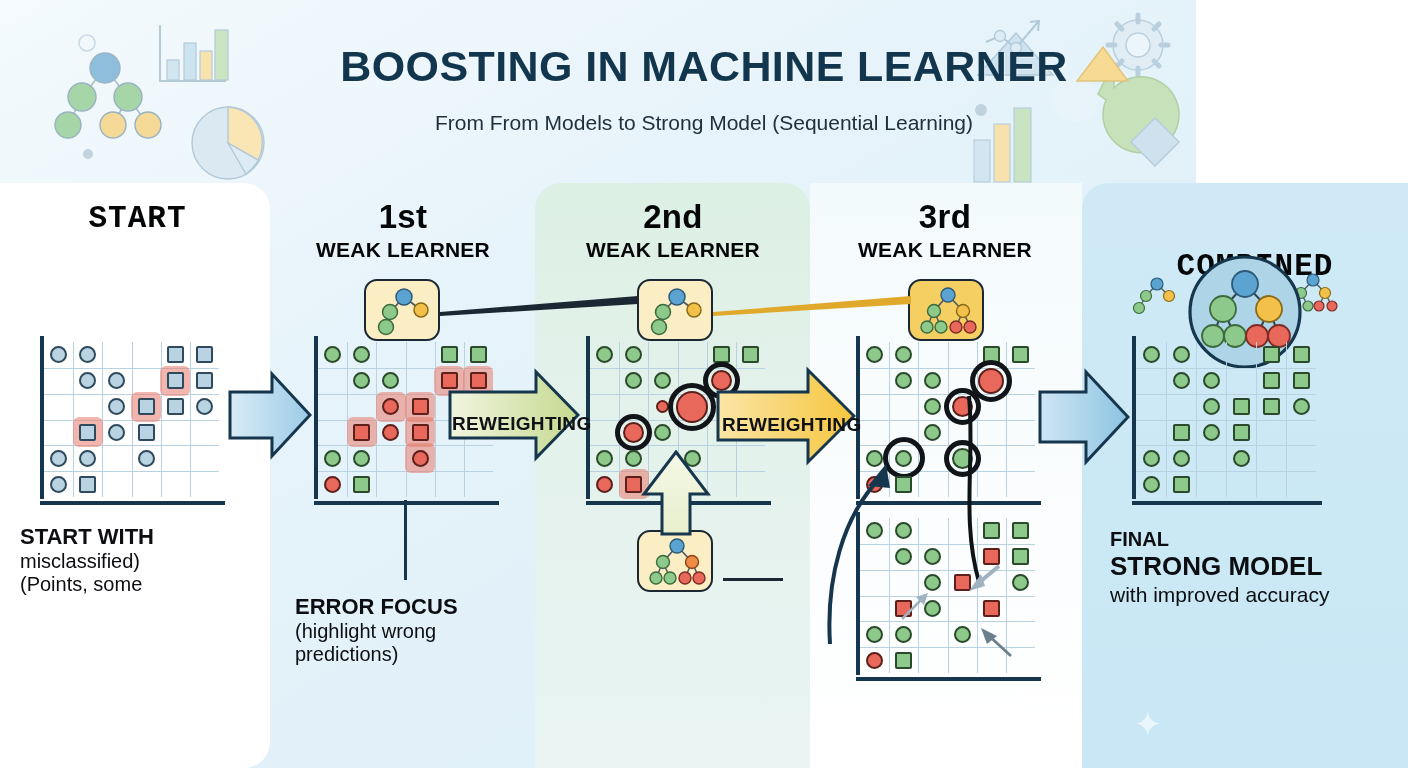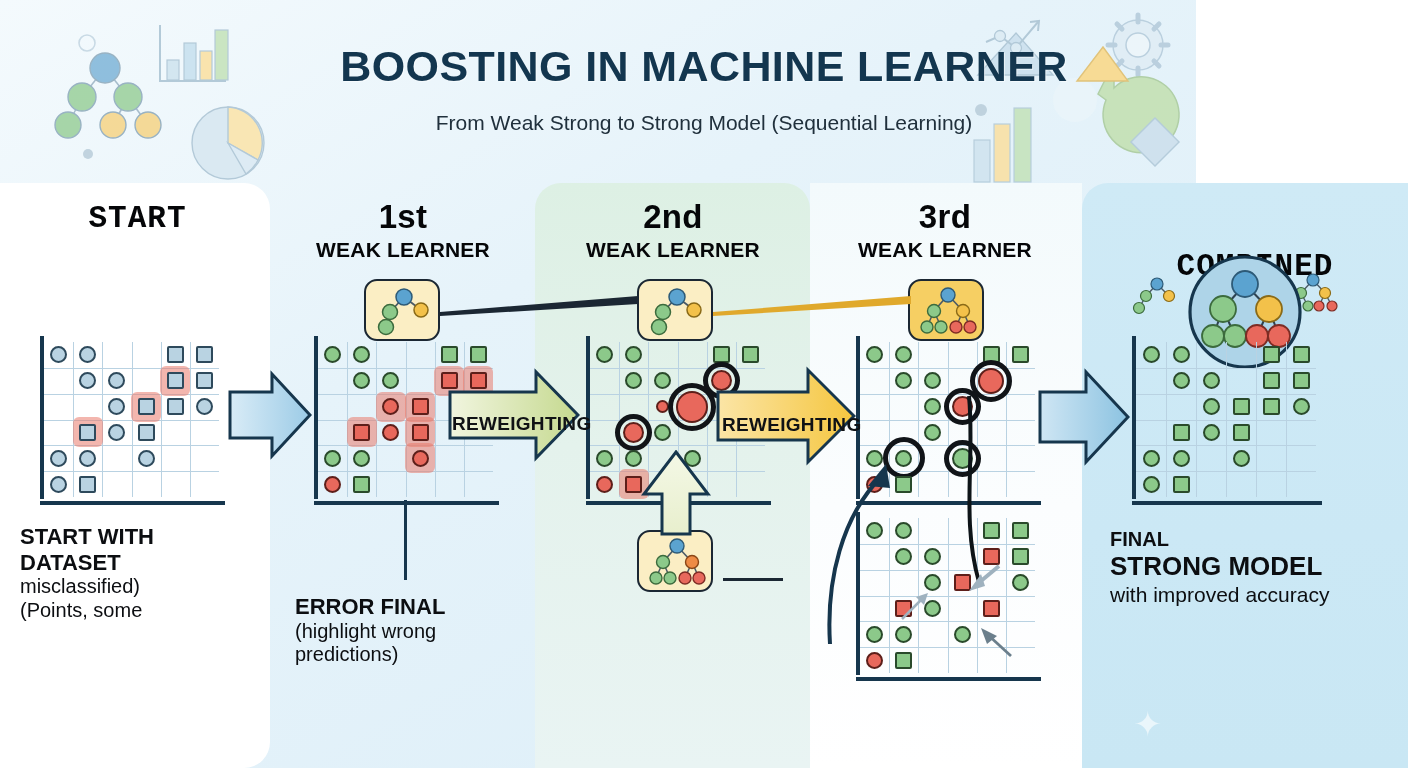--- a/index.html
+++ b/index.html
@@ -166,21 +166,21 @@
       <rect x="36" y="140" width="16" height="42" fill="#cfe3ef"></rect>
       <rect x="56" y="124" width="16" height="58" fill="#fbe0a0"></rect>
       <rect x="76" y="108" width="17" height="74" fill="#c4e2b9"></rect>
     </g>
     <rect x="200" y="125" width="34" height="34" transform="rotate(45 217 142)" fill="#ccdfec" stroke="#adc6d6" stroke-width="1.4"></rect>
     <circle cx="43" cy="110" r="6" fill="#b9cdda"></circle>
   </svg>
 
   <div id="header">
     <div id="title">BOOSTING IN MACHINE LEARNER</div>
-    <div id="subtitle">From Weak Strong to Strong Model (Sequential Learning)</div>
+    <div id="subtitle">From From Models to Strong Model (Sequential Learning)</div>
   </div>
 
   <div class="step-title step-big" style="left:35px;top:203px;width:205px;">START</div>
 
   <div class="step-title" style="left:303px;top:200px;width:200px;">
     <div class="step-num">1st</div>
     <div class="step-sub">WEAK LEARNER</div>
   </div>
 
   <div class="step-title" style="left:573px;top:200px;width:200px;">
@@ -610,27 +610,26 @@
   </svg>
   <svg class="abs" style="left:965px;top:618px;" width="52" height="44" viewBox="0 0 52 44">
     <path d="M46 38 L22 16" stroke="#6b7f8c" stroke-width="2.8" fill="none"></path>
     <polygon points="16,10 22,26 32,18" fill="#6b7f8c"></polygon>
   </svg>
 
   <div class="abs" style="left:404px;top:500px;width:3px;height:80px;background:#16364d;"></div>
 
   <div class="caption" style="left:20px;top:524px;width:230px;">
     <div class="cap-bold">START WITH</div>
-    <div class="cap-bold">DATASET</div>
     <div class="cap-reg">misclassified)</div>
     <div class="cap-reg">(Points, some</div>
   </div>
 
   <div class="caption" style="left:295px;top:594px;width:225px;">
-    <div class="cap-bold">ERROR FINAL</div>
+    <div class="cap-bold">ERROR FOCUS</div>
     <div class="cap-reg">(highlight wrong</div>
     <div class="cap-reg">predictions)</div>
   </div>
 
 
   <div class="caption" style="left:1110px;top:528px;width:290px;">
     <div class="cap-bold" style="font-size:20px;">FINAL</div>
     <div class="cap-bold" style="font-size:26px;">STRONG MODEL</div>
     <div class="cap-reg" style="font-size:21px;margin-top:2px;">with improved accuracy</div>
   </div>

